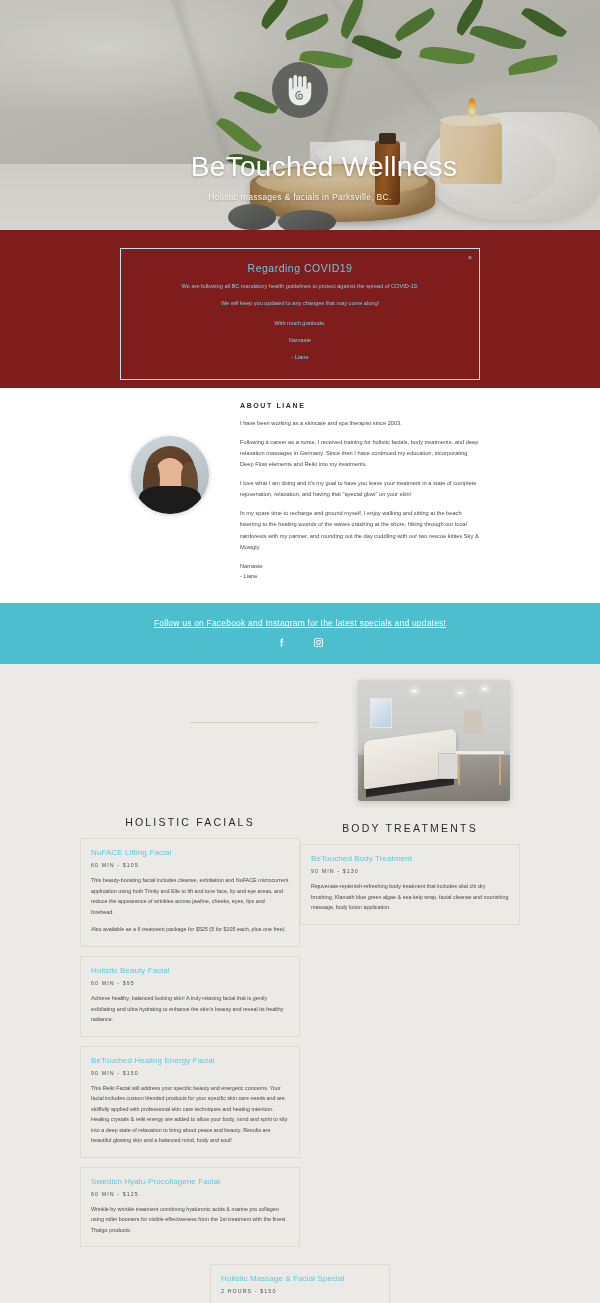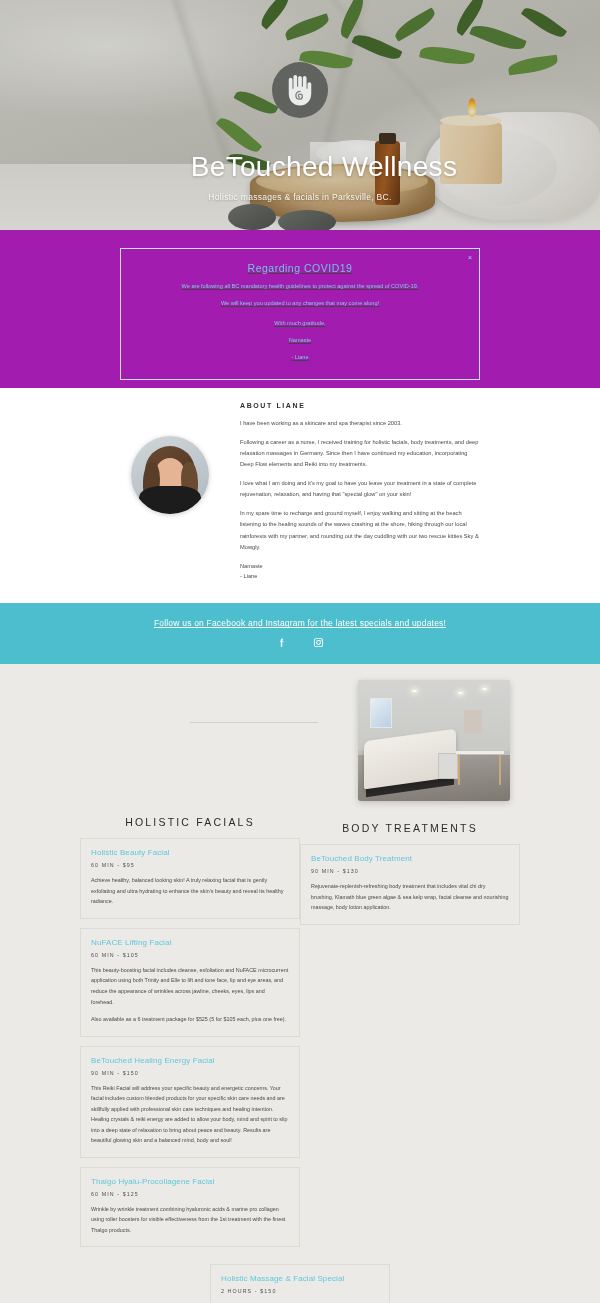--- a/index.html
+++ b/index.html
@@ -95,21 +95,21 @@
   .logo-circle svg{ width:30px; height:34px; }
   .hero-title{
     margin-top:33px; color:#fff; font-size:28px; font-weight:400; letter-spacing:.3px;
     text-shadow:0 1px 3px rgba(0,0,0,.22);
     margin-left:48px;
   }
   .hero-sub{ margin-top:9px; color:rgba(255,255,255,.93); font-size:8.5px; letter-spacing:.3px;
     text-shadow:0 1px 2px rgba(0,0,0,.25);}
 
   
-  .notice-wrap{ background:#a21caf; padding:18px 0 8px;text-decoration:underline; }
+  .notice-wrap{ background:#7f1d1d; padding:18px 0 8px; }
   .notice{
     position:relative; width:360px; margin:0 auto; border:1px solid #bfe4ef;
     padding:13px 20px 16px; text-align:center; color:#6ec6de;
   }
   .notice h3{ font-size:10.5px; font-weight:400; letter-spacing:.5px; color:#6ec6de; }
   .notice p{ font-size:5.6px; line-height:1.85; margin-top:7px; color:#7fcde2; }
   .notice .sig{ margin-top:9px; }
   .notice-close{ position:absolute; right:7px; top:5px; font-size:7px; color:#9ddcea; cursor:pointer; }
 
   
@@ -312,40 +312,40 @@
         <div class="rp-leg" style="right:9px;"></div>
       </div>
     </div>
 
     <div class="svc-cols">
 
       <div class="col">
         <div class="cat-title">HOLISTIC FACIALS</div>
 
         <div class="card">
-          <h5>Holistic Beauty Facial</h5>
-          <div class="price">60 MIN - $95</div>
-          <div class="desc">Achieve healthy, balanced looking skin! A truly relaxing facial that is gently exfoliating and ultra hydrating to enhance the skin's beauty and reveal its healthy radiance.</div>
-        </div>
-
-        <div class="card">
           <h5>NuFACE Lifting Facial</h5>
           <div class="price">60 MIN - $105</div>
           <div class="desc">This beauty-boosting facial includes cleanse, exfoliation and NuFACE microcurrent application using both Trinity and Elle to lift and tone face, lip and eye areas, and reduce the appearance of wrinkles across jawline, cheeks, eyes, lips and forehead.</div>
           <div class="desc">Also available as a 6 treatment package for $525 (5 for $105 each, plus one free).</div>
         </div>
 
         <div class="card">
+          <h5>Holistic Beauty Facial</h5>
+          <div class="price">60 MIN - $95</div>
+          <div class="desc">Achieve healthy, balanced looking skin! A truly relaxing facial that is gently exfoliating and ultra hydrating to enhance the skin's beauty and reveal its healthy radiance.</div>
+        </div>
+
+        <div class="card">
           <h5>BeTouched Healing Energy Facial</h5>
           <div class="price">90 MIN - $150</div>
           <div class="desc">This Reiki Facial will address your specific beauty and energetic concerns. Your facial includes custom blended products for your specific skin care needs and are skillfully applied with professional skin care techniques and healing intention. Healing crystals &amp; reiki energy are added to allow your body, mind and spirit to slip into a deep state of relaxation to bring about peace and beauty. Results are beautiful glowing skin and a balanced mind, body and soul!</div>
         </div>
 
         <div class="card">
-          <h5>Thalgo Hyalu-Procollagene Facial</h5>
+          <h5>Swedish Hyalu-Procollagene Facial</h5>
           <div class="price">60 MIN - $125</div>
           <div class="desc">Wrinkle by wrinkle treatment combining hyaluronic acids &amp; marine pro collagen using roller boosters for visible effectiveness from the 1st treatment with the finest Thalgo products.</div>
         </div>
       </div>
 
       <div class="col">
 
 
 
         <div class="cat-title" style="padding-top:12px">BODY TREATMENTS</div>

